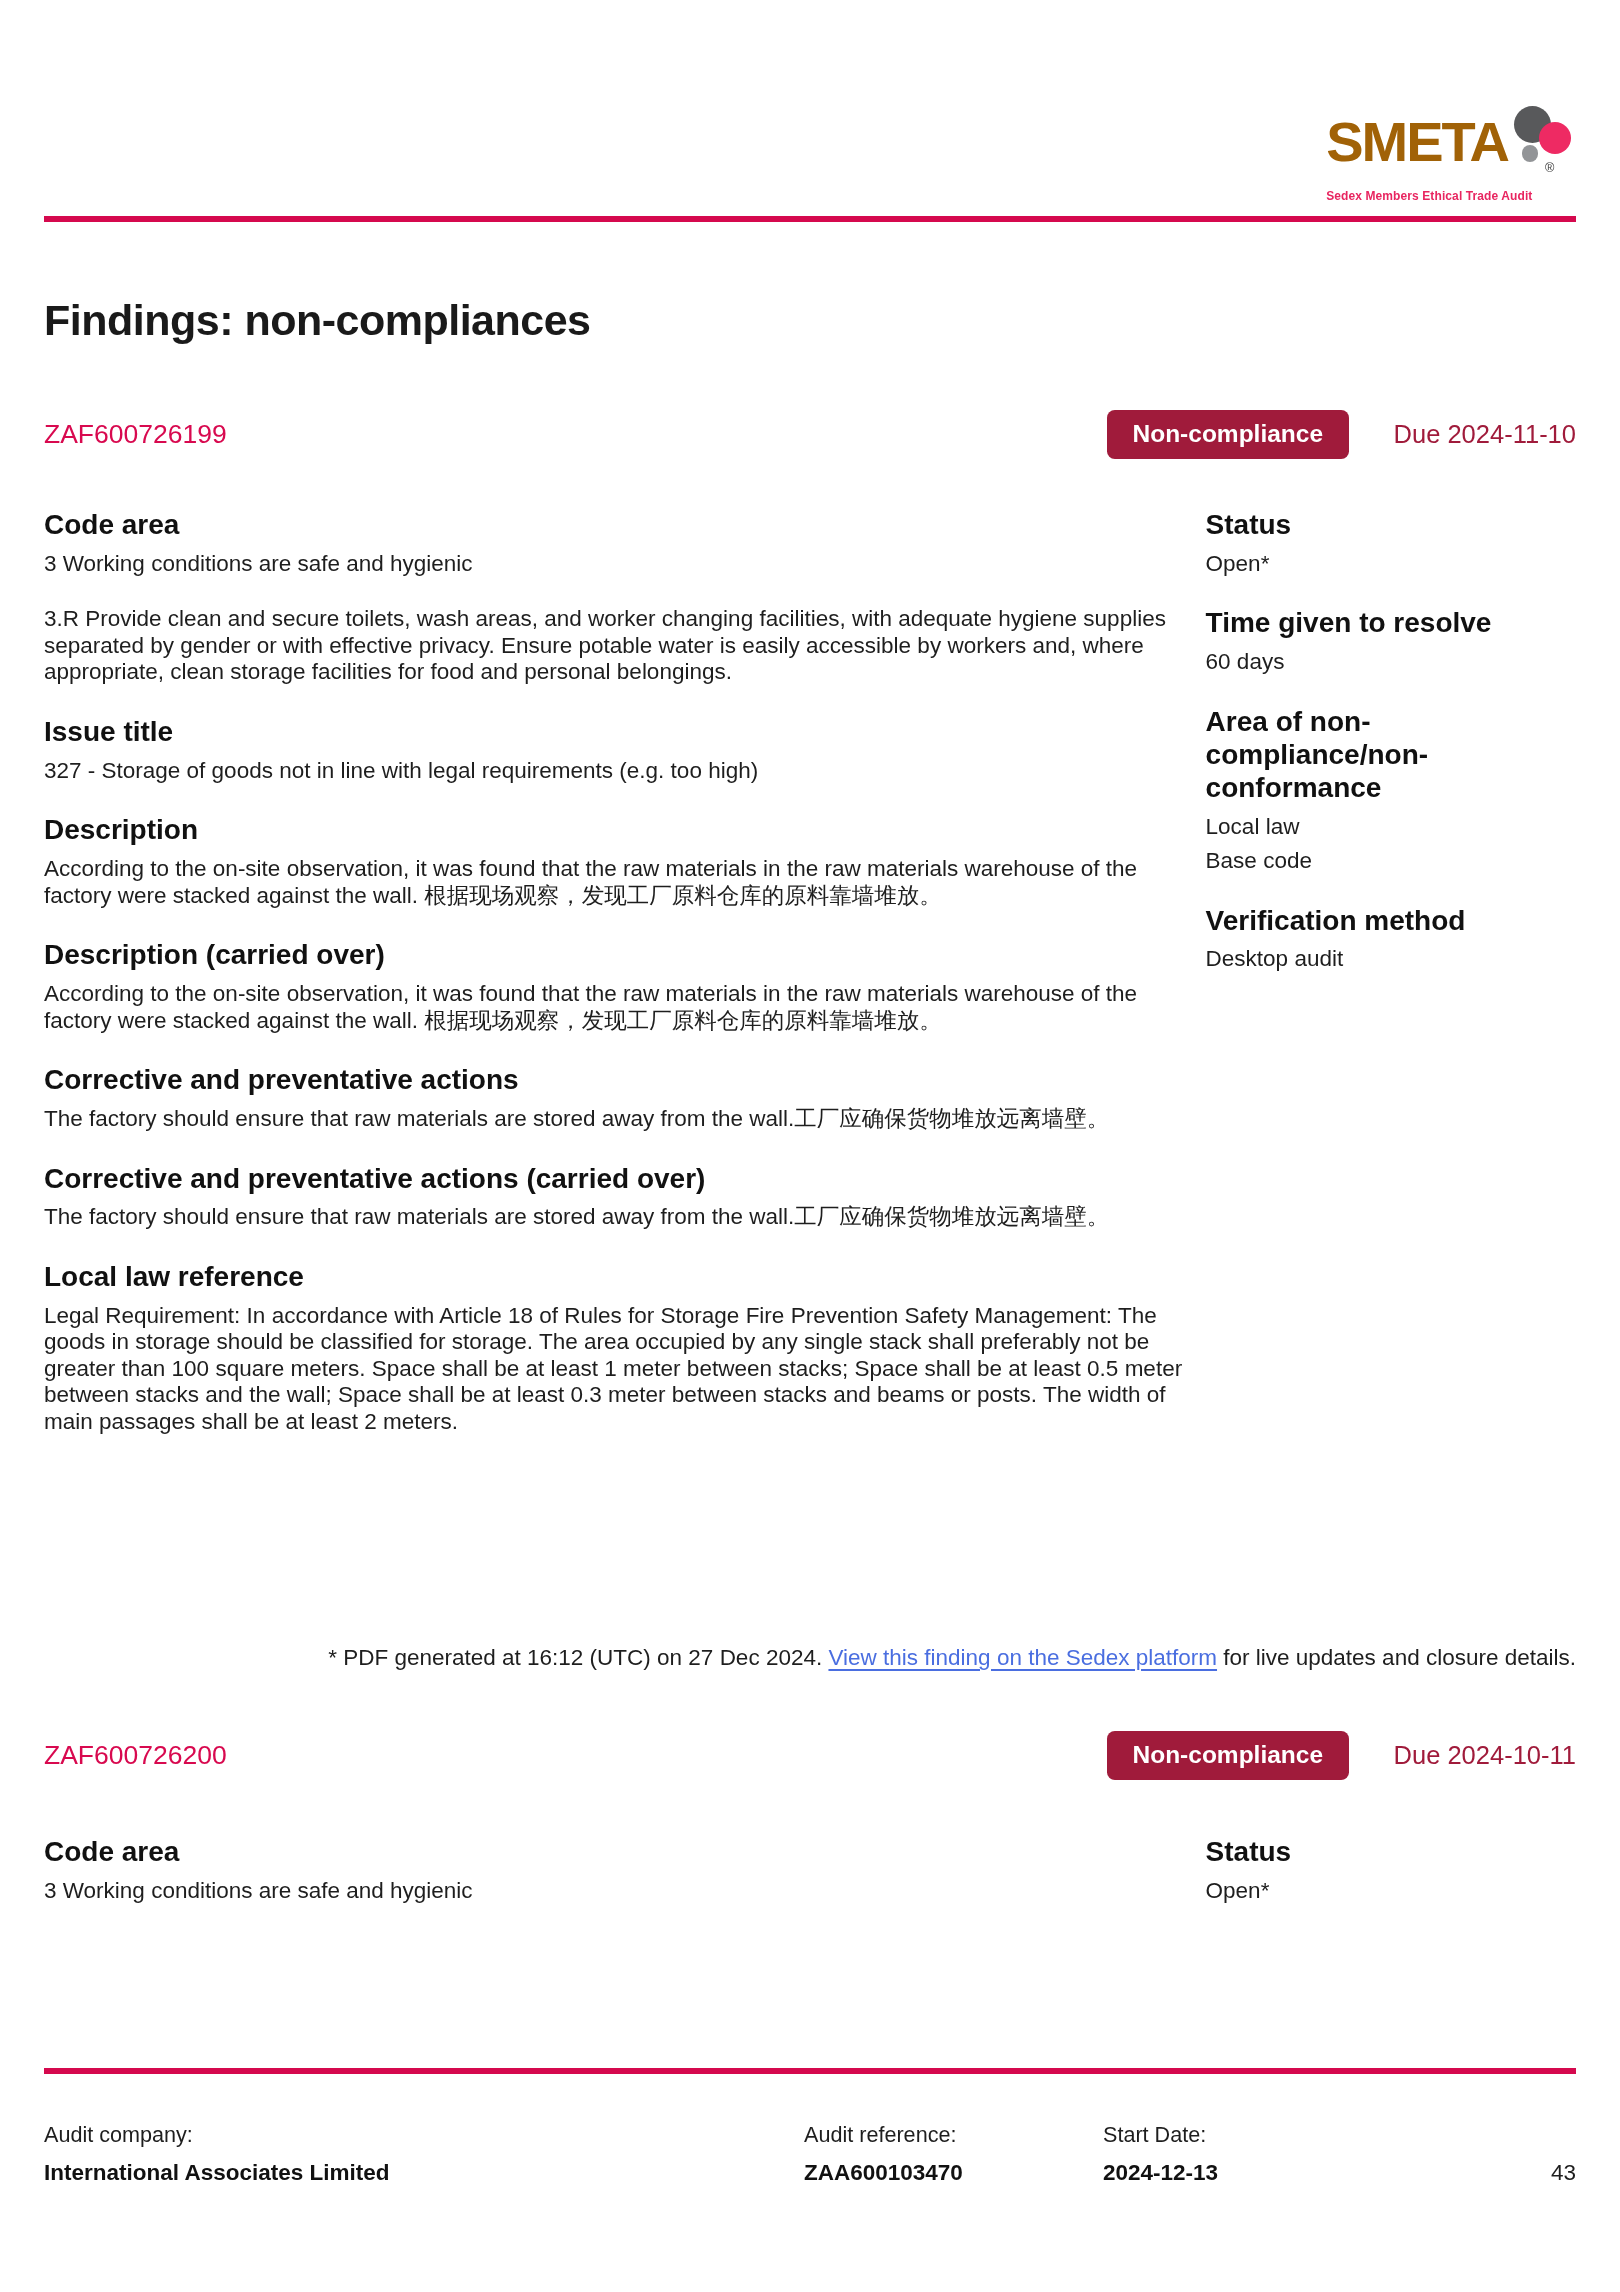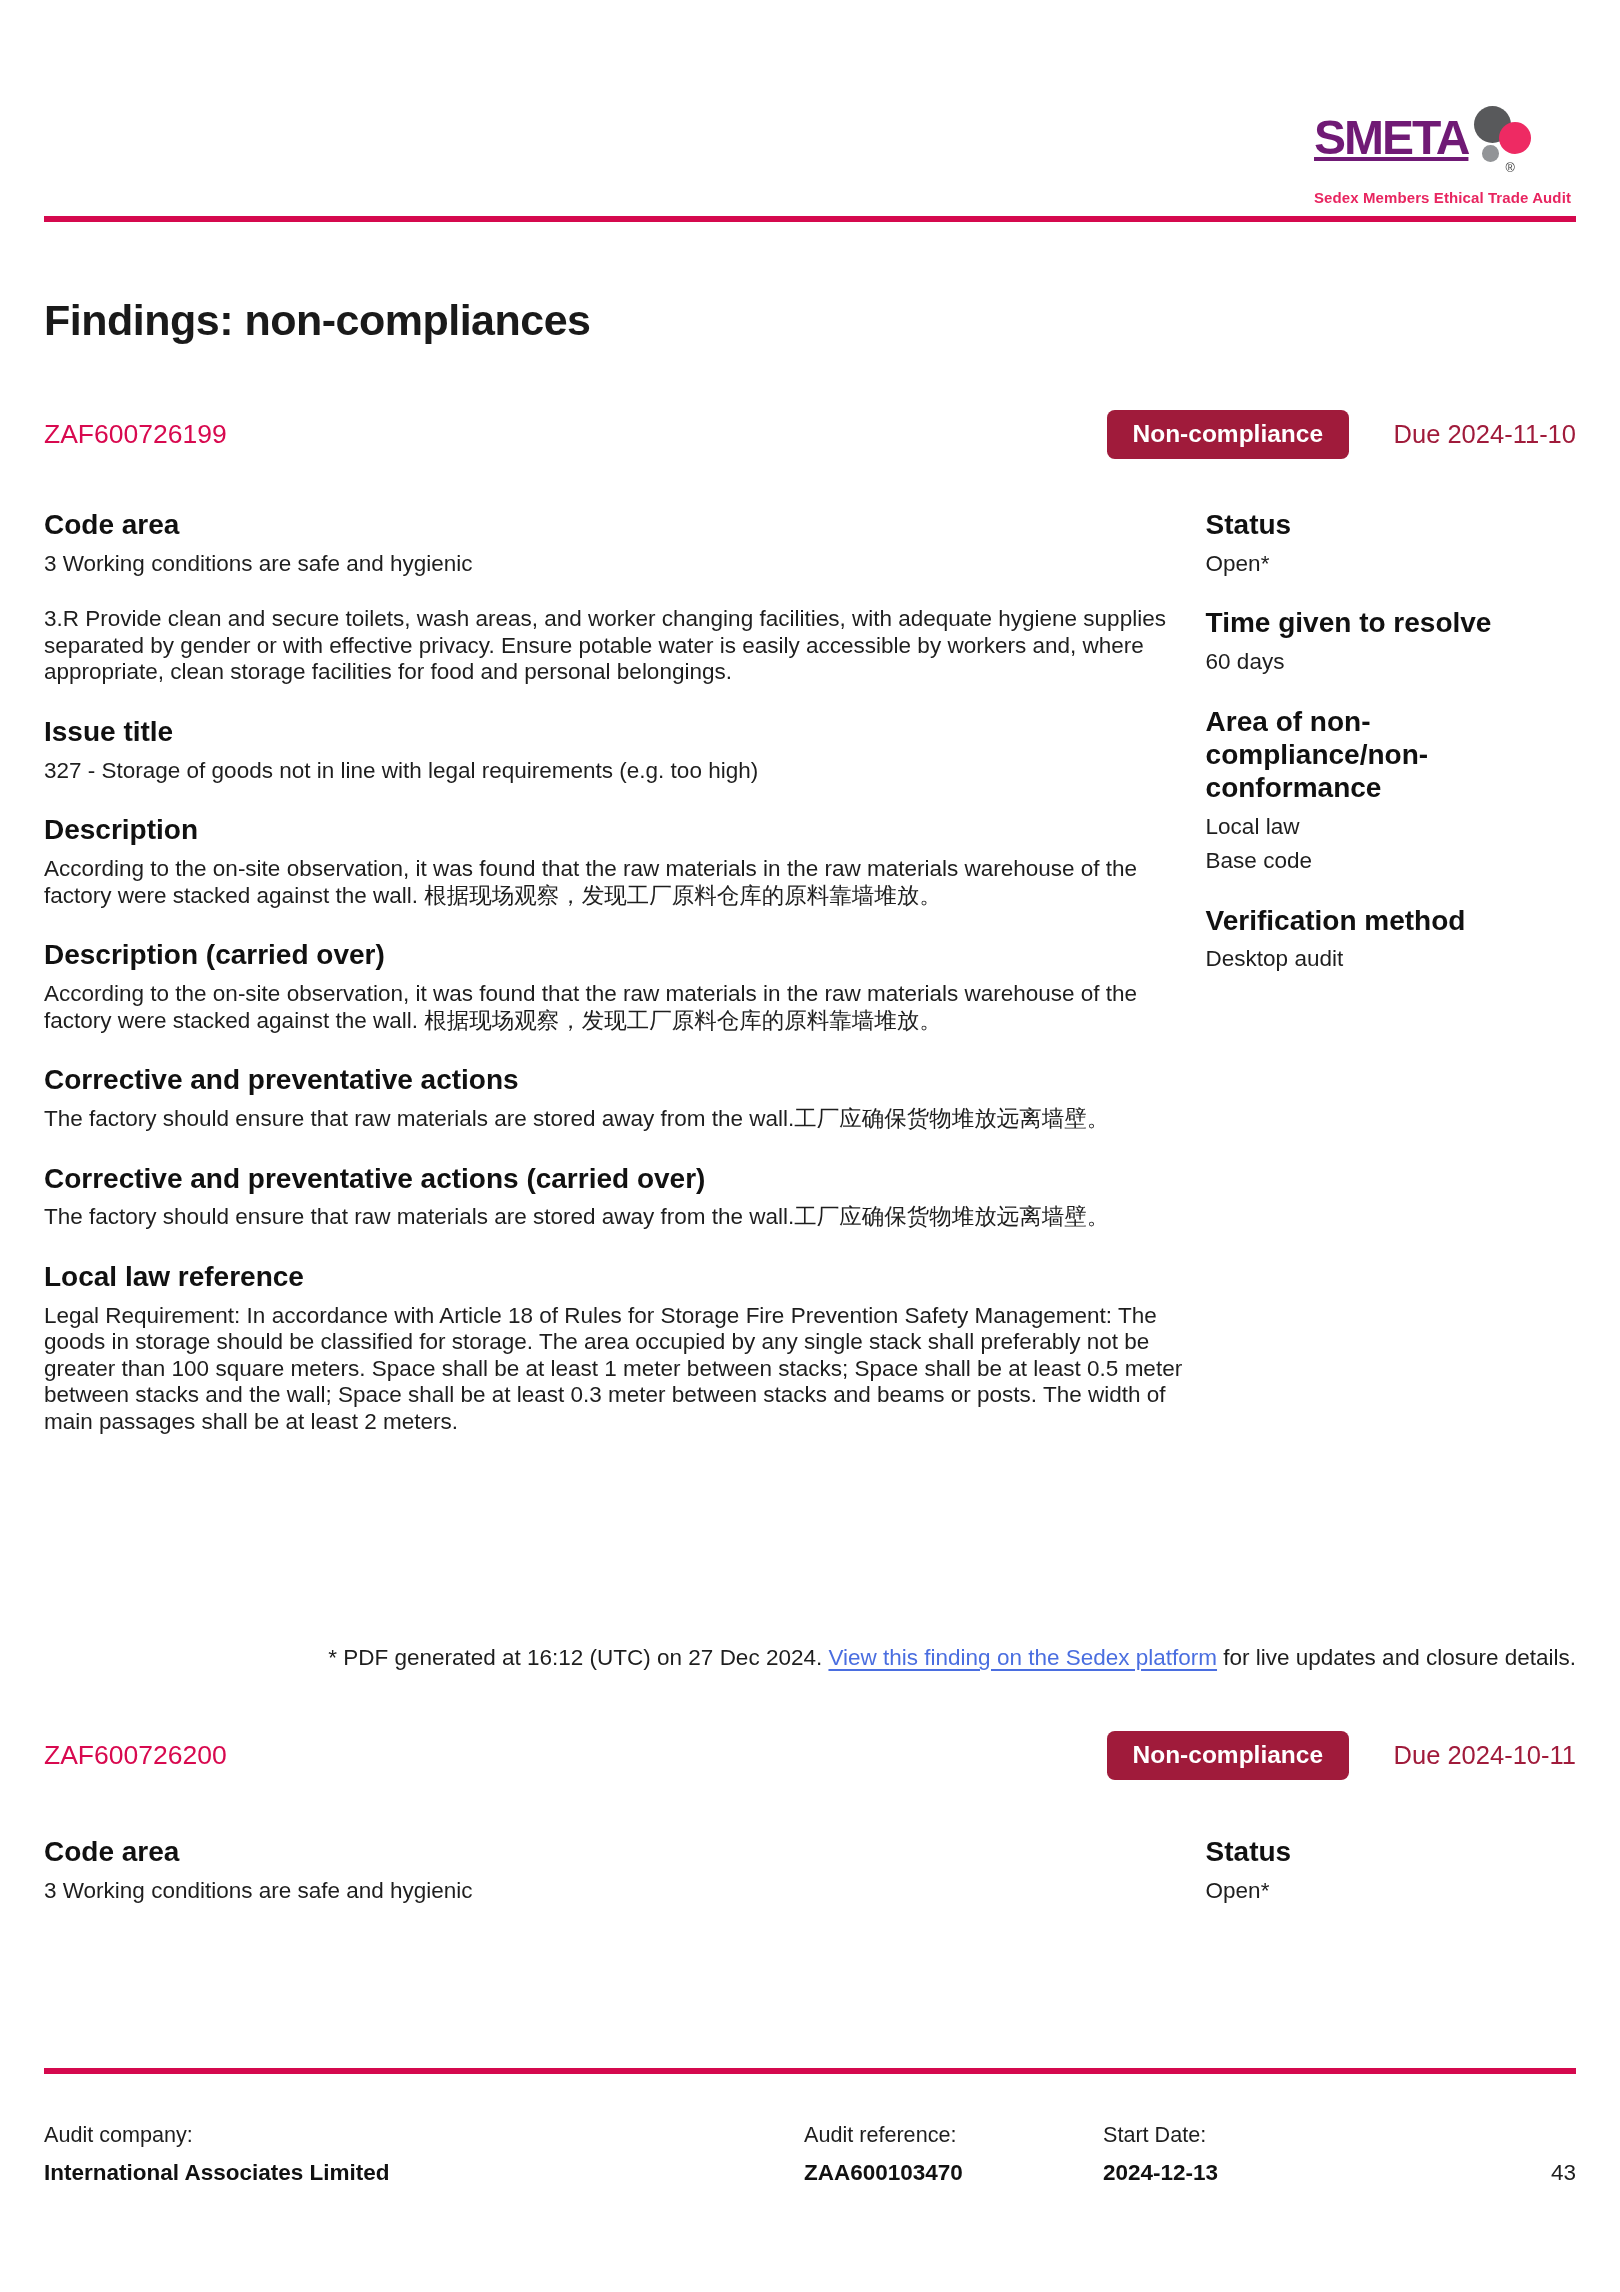--- a/index.html
+++ b/index.html
@@ -3,28 +3,28 @@
 <meta charset="utf-8">
 <style>
   * { margin:0; padding:0; box-sizing:border-box; }
   html,body { background:#ffffff; }
   body { font-family:"Liberation Sans", sans-serif; color:#1e1e1e; }
   .page { position:relative; width:1620px; height:2293px; background:#ffffff; overflow:hidden; }
 
   
   .logo { position:absolute; top:114px; right:49px; text-align:left; }
   .logo-row { position:relative; display:flex; align-items:flex-start; }
-  .logo-text { font-size:48px; font-weight:800; letter-spacing:-2px; color:#701a75; line-height:1;text-decoration:underline; }
+  .logo-text { font-size:56px; font-weight:800; letter-spacing:-2px; color:#a16207; line-height:1; }
   .logo-dots { position:relative; width:63px; height:71px; display:inline-block; }
   .dot { position:absolute; border-radius:50%; }
   .dot-big   { width:37px; height:37px; background:#58595b; left:5.9px; top:-7.8px; }
   .dot-pink  { width:32px; height:32px; background:#ee2a63; left:31px; top:7.8px; }
   .dot-small { width:16.7px; height:16.7px; background:#929497; left:13.7px; top:31px; }
   .reg { position:absolute; left:37px; top:47px; font-size:12.7px; color:#3a3a3a; font-weight:400; }
-  .logo-tagline { margin-top:3.9px; font-size:15px; font-weight:700; color:#e82560; letter-spacing:0.1px; }
+  .logo-tagline { margin-top:3.9px; font-size:12px; font-weight:700; color:#e82560; letter-spacing:0.1px; }
 
   
   .rule { position:absolute; left:44px; right:44px; height:5.9px; background:#d5094e; }
   .rule-top { top:216px; }
   .rule-footer { top:2068px; }
 
   
   .title { position:absolute; top:296px; left:44px; font-size:43px; font-weight:600; color:#1a1a1a; letter-spacing:-0.5px; }
 
   

